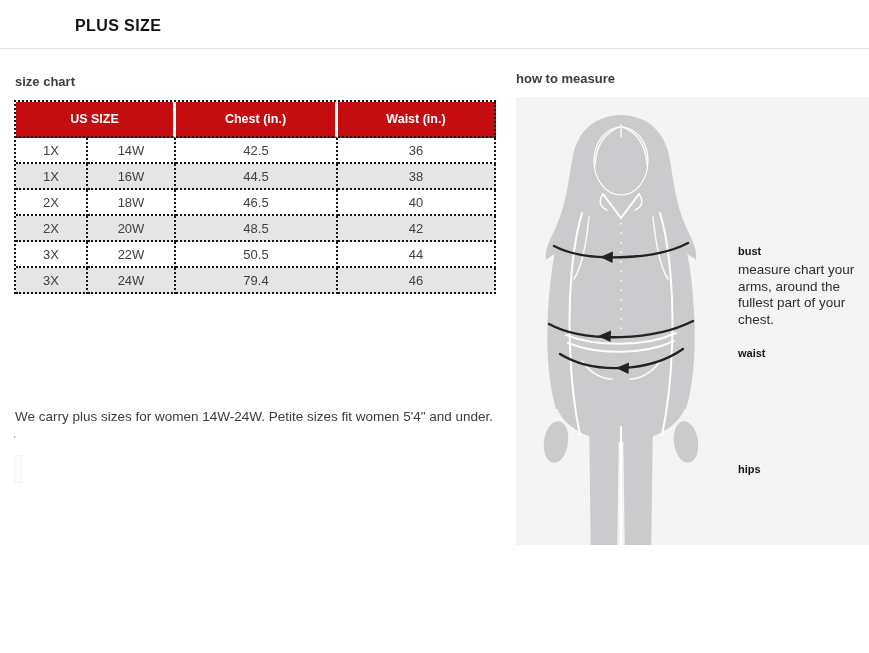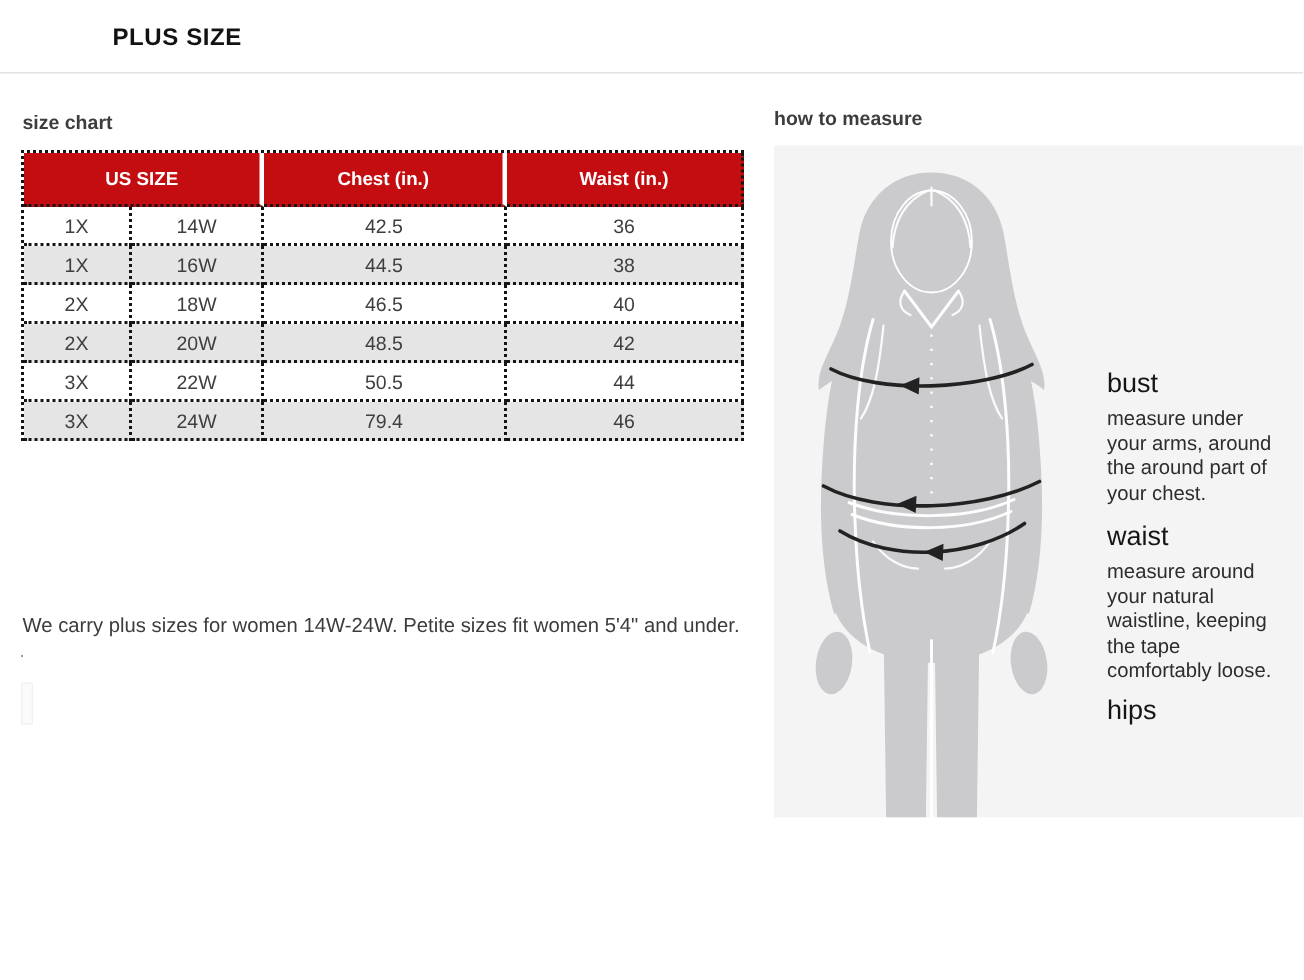--- a/index.html
+++ b/index.html
@@ -39,21 +39,21 @@
   .wline{fill:none;stroke:#fff;stroke-width:2;stroke-linecap:round;opacity:.95;}
   .wline-thin{fill:none;stroke:#fff;stroke-width:1.5;stroke-linecap:round;opacity:.9;}
   .placket{fill:none;stroke:#fff;stroke-width:1.6;stroke-dasharray:1.5 8;}
   .arrow{fill:none;stroke:#222;stroke-width:2.4;stroke-linecap:round;}
   .ahead{fill:#222;}
 
   .measure-section{position:absolute;left:222px;width:120px;}
   .measure-section:nth-of-type(1){top:148px;}
   .measure-section:nth-of-type(2){top:250px;}
   .measure-section:nth-of-type(3){top:366px;}
-  .m-label{font-size:18px;font-weight:normal;color:#151515;margin-bottom:5px;}
+  .m-label{font-size:11px;font-weight:bold;color:#151515;margin-bottom:5px;}
   .m-text{font-size:13.5px;color:#2d2d2d;line-height:16.5px;}
 </style>
 </head>
 <body>
 
 <div class="page">
 
   <div class="page-title">PLUS SIZE</div>
   <div class="divider"></div>
 
@@ -168,25 +168,24 @@
       <path class="ahead" d="M84,160 L97,154.5 L96.5,166 Z"></path>
       <path class="arrow" d="M33,227 C70,247 140,243 177,224"></path>
       <path class="ahead" d="M82,239 L95,233.5 L94.5,245 Z"></path>
       <path class="arrow" d="M44,257 C78,278 134,275 167,252"></path>
       <path class="ahead" d="M100,271 L113,265.5 L112.5,277 Z"></path>
     </svg>
 
     <div>
         <div class="measure-section">
           <div class="m-label">bust</div>
-          <div class="m-text">measure under your arms, around the around part of your chest.</div>
+          <div class="m-text">measure chart your arms, around the fullest part of your chest.</div>
         </div>
         <div class="measure-section">
           <div class="m-label">waist</div>
-          <div class="m-text">measure around your natural waistline, keeping the tape comfortably loose.</div>
         </div>
         <div class="measure-section">
           <div class="m-label">hips</div>
         </div>
       </div>
   </div>
 
 </div>
 
 </body></html>

